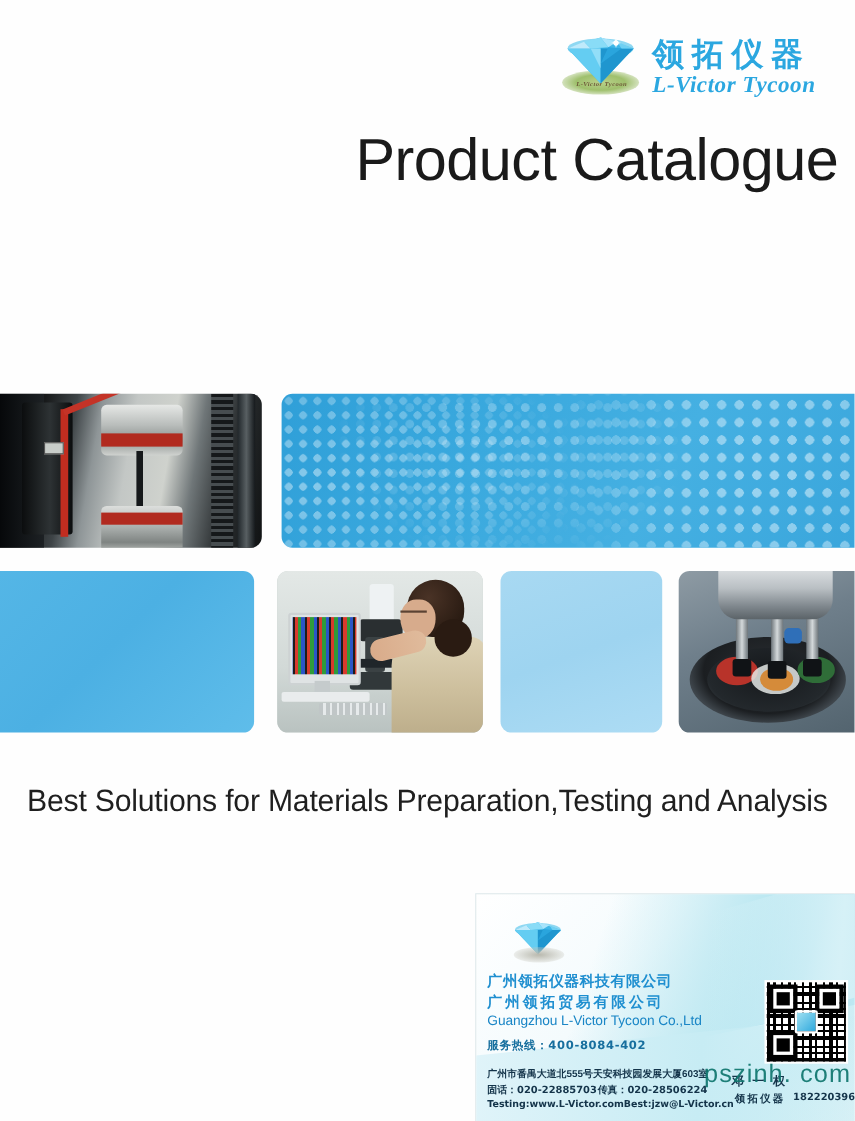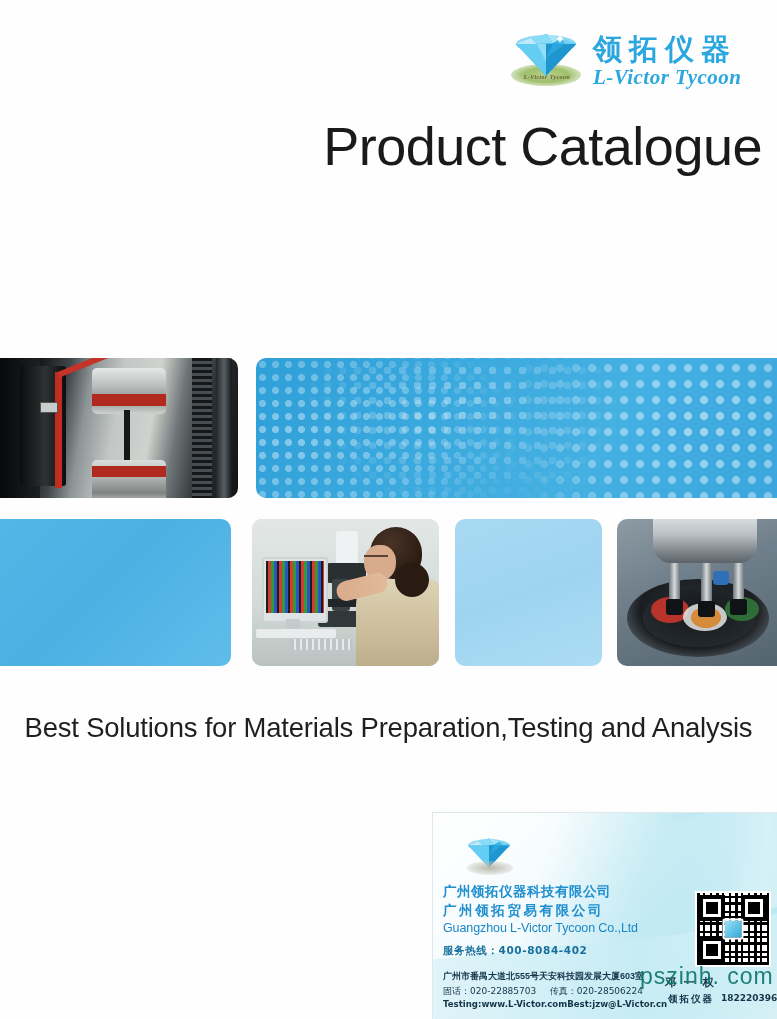--- a/index.html
+++ b/index.html
@@ -168,21 +168,21 @@
     font-size:13.5px;font-weight:bold;color:#1f8fd0;letter-spacing:.5px;white-space:nowrap;}
   #card-cn2{position:absolute;left:10px;top:89px;font-family:"DejaVu Sans","Liberation Sans",sans-serif;
     font-size:13.5px;font-weight:bold;color:#1f8fd0;letter-spacing:2.6px;white-space:nowrap;}
   #card-en{position:absolute;left:10px;top:108px;font-family:"Liberation Sans","DejaVu Sans",sans-serif;
     font-size:12.5px;font-weight:normal;color:#1a86c6;letter-spacing:-0.1px;white-space:nowrap;}
   #card-hotline{position:absolute;left:10px;top:131px;font-family:"DejaVu Sans","Liberation Sans",sans-serif;
     font-size:10.5px;font-weight:bold;color:#176f9e;letter-spacing:.6px;white-space:nowrap;}
   #card-address{position:absolute;left:10px;top:157px;font-family:Liberation Sans, sans-serif;
     font-size:9px;font-weight:bold;color:#14344a;letter-spacing:0;white-space:nowrap;}
   #card-line2{position:absolute;left:10px;top:172px;width:200px;font-family:"DejaVu Sans","Liberation Sans",sans-serif;
-    font-size:9px;font-weight:normal;color:#14344a;display:flex;justify-content:space-between;white-space:nowrap;}
+    font-size:9px;font-weight:bold;color:#14344a;display:flex;justify-content:space-between;white-space:nowrap;}
   #card-line3{position:absolute;left:10px;top:186px;width:205px;font-family:"DejaVu Sans","Liberation Sans",sans-serif;
     font-size:8.6px;font-weight:bold;color:#14344a;display:flex;justify-content:space-between;white-space:nowrap;}
 
   #qr-code{position:absolute;left:262px;top:78px;width:72px;height:72px;background:#fff;padding:2px;}
   #qr-code .qr-img{width:100%;height:100%;
     background-color:#fff;
     background-image:
       repeating-linear-gradient(90deg,#000 0 3px,rgba(0,0,0,0) 3px 6px,#000 6px 8px,rgba(0,0,0,0) 8px 13px,#000 13px 15px,rgba(0,0,0,0) 15px 19px),
       repeating-linear-gradient(0deg,#000 0 3px,rgba(0,0,0,0) 3px 7px,#000 7px 9px,rgba(0,0,0,0) 9px 12px,#000 12px 14px,rgba(0,0,0,0) 14px 20px);
     background-blend-mode:multiply;position:relative;}

